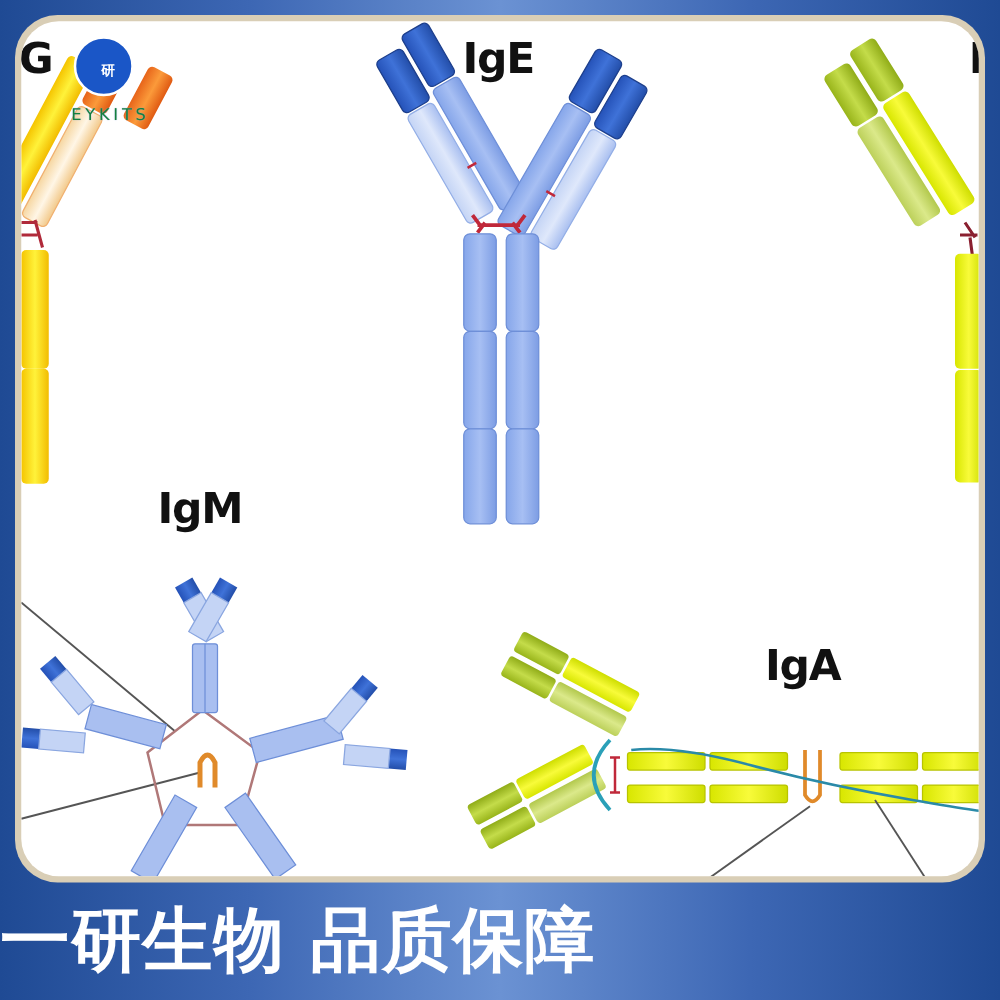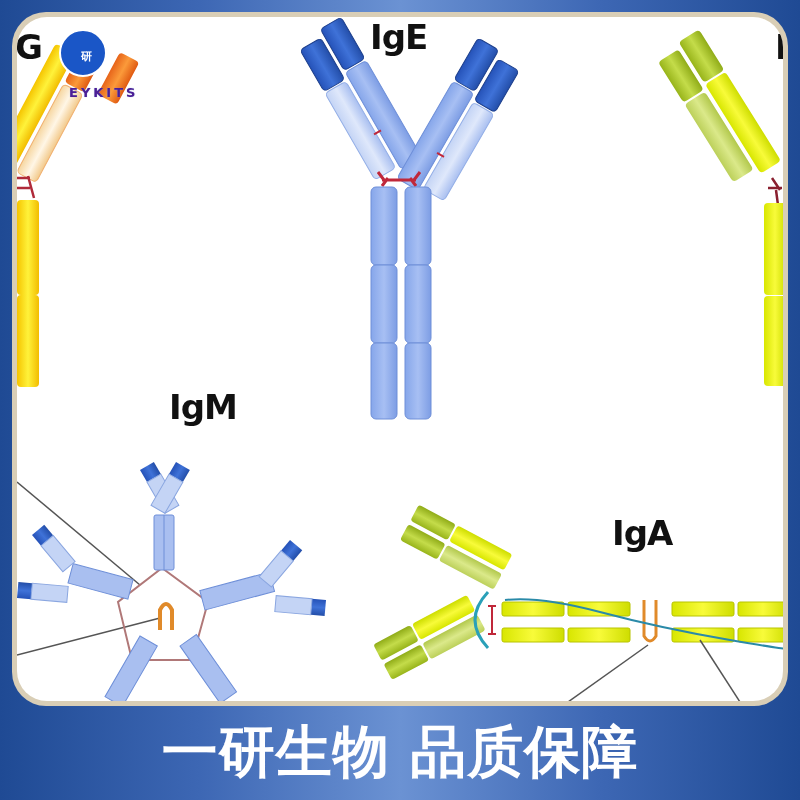--- a/index.html
+++ b/index.html
@@ -22,31 +22,30 @@
       color: #111; font-size: 34px; letter-spacing: -1px;
     }
     .logo {
       position: absolute; left: 20px; top: 10px; width: 90px; height: 90px;
     }
     .logo-circle {
       position: absolute; left: 22px; top: 2px; width: 44px; height: 44px; border-radius: 50%;
       background: #1a56c7; border: 2px solid #ffffff;
     }
     .logo-text {
-      position: absolute; left: 20px; top: 58px; font-size: 13px; font-weight: bold;
-      color: #4c1d95; letter-spacing: 3px; font-family: "DejaVu Sans", sans-serif;
+      position: absolute; left: 20px; top: 58px; font-size: 13px; font-weight: normal;
+      color: #15803d; letter-spacing: 3px; font-family: "DejaVu Sans", sans-serif;
       text-shadow: 0 0 1px #8aa6d8;
-      margin-left: 12px;
     }
     .logo-glyph {
       position: absolute; left: 44px; top: 22px; font-size: 11px; color: #fff; font-weight: bold;
     }
     .banner {
       position: absolute; left: 0; top: 706px; width: 800px; height: 94px;
-      display: flex; align-items: center; justify-content: center;
+      display: flex; align-items: center; 
     }
     .banner-text {
       color: #ffffff; font-size: 56px; font-weight: bold; letter-spacing: 1px;
       font-family: "DejaVu Sans", sans-serif; white-space: pre;
     }
   </style>
 </head>
 <body>
 
 <div class="panel-border"></div>
@@ -236,24 +235,24 @@
       <rect x="672" y="602" width="62" height="14" rx="2" fill="url(#gLime)" stroke="#b8c400"></rect>
       <rect x="738" y="602" width="50" height="14" rx="2" fill="url(#gLime)" stroke="#b8c400"></rect>
       <rect x="672" y="628" width="62" height="14" rx="2" fill="url(#gLime)" stroke="#b8c400"></rect>
       <rect x="738" y="628" width="50" height="14" rx="2" fill="url(#gLime)" stroke="#b8c400"></rect>
       <path d="M505,600 Q540,596 600,612 T730,640 T785,648" fill="none" stroke="#2a8aa8" stroke-width="2"></path>
       <line x1="648" y1="645" x2="568" y2="702" stroke="#555" stroke-width="1.5"></line>
       <line x1="700" y1="640" x2="740" y2="702" stroke="#555" stroke-width="1.5"></line>
     </g>
   </svg>
 
-  <div class="label" style="left:353px; top:0;text-align:center;">IgE</div>
+  <div class="label" style="left:353px; top:10px;text-align:center;">IgE</div>
   <div class="label" style="left:-2px; top:10px;">G</div>
   <div class="label" style="left:758px; top:10px;">I</div>
-  <div class="label" style="left:109px; top:370px;margin-left:43px;">IgM</div>
+  <div class="label" style="left:109px; top:370px;">IgM</div>
   <div class="label" style="left:595px; top:496px;">IgA</div>
 
   <div class="logo">
     <div class="logo-circle"></div>
     <div class="logo-glyph">研</div>
     <div class="logo-text">EYKITS</div>
   </div>
 </div>
 
 <div class="banner">

